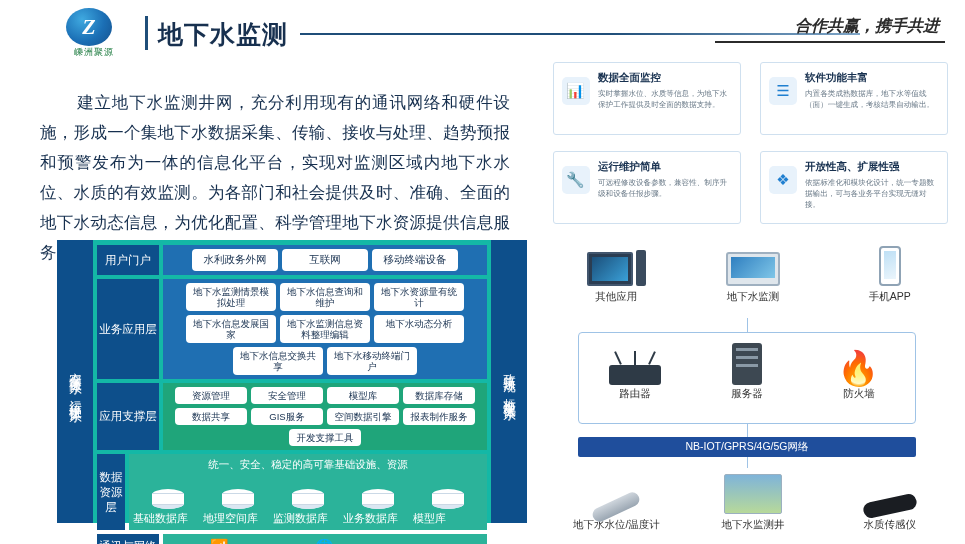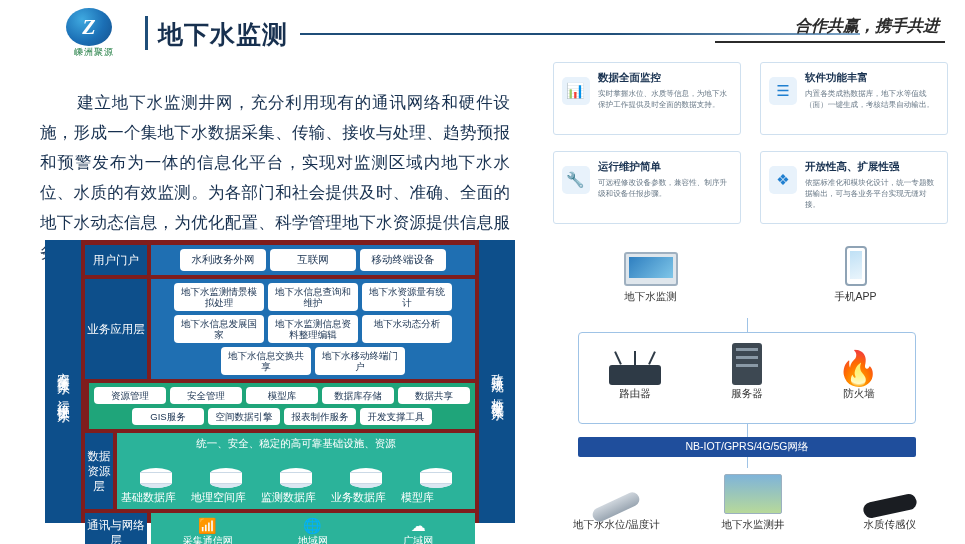--- a/index.html
+++ b/index.html
@@ -49,21 +49,21 @@
 
   
   .intro {
     position:absolute; left:40px; top:88px; width:470px;
     font-size:16.5px; line-height:30px; color:#17304f;
     font-family:"Liberation Serif", serif; text-align:justify;
   }
   .intro .indent { display:inline-block; width:2.2em; }
 
   
-  .arch { position:absolute; left:45px; top:240px; width:470px; height:283px; background:#7f1d1d; }
+  .arch { position:absolute; left:57px; top:240px; width:470px; height:283px; background:#14b8a6; }
   .arch-left, .arch-right {
     position:absolute; top:0; width:36px; height:283px;
     background:#0d4f8b; color:#ffffff; font-size:12.5px; line-height:15px;
     display:flex; align-items:center; justify-content:center; text-align:center;
   }
   .arch-left { left:0; }
   .arch-right { right:0; }
   .vtext { writing-mode: vertical-rl; text-orientation: upright; letter-spacing:2px; }
   .arch-body { position:absolute; left:36px; top:0; width:398px; height:283px; padding:5px 4px; }
 
@@ -215,20 +215,21 @@
           <div class="chip">地下水资源量有统计</div>
           <div class="chip">地下水信息发展国家</div>
           <div class="chip">地下水监测信息资料整理编辑</div>
           <div class="chip">地下水动态分析</div>
           <div class="chip">地下水信息交换共享</div>
           <div class="chip">地下水移动终端门户</div>
         </div>
       </div>
 
       <div class="row r3">
+        <div class="row-label">应用支撑层</div>
         <div class="row-content">
           <div class="chip">资源管理</div>
           <div class="chip">安全管理</div>
           <div class="chip">模型库</div>
           <div class="chip">数据库存储</div>
           <div class="chip">数据共享</div>
           <div class="chip">GIS服务</div>
           <div class="chip">空间数据引擎</div>
           <div class="chip">报表制作服务</div>
           <div class="chip">开发支撑工具</div>
@@ -308,20 +309,27 @@
       <div class="card-title">开放性高、扩展性强</div>
       <div class="card-desc">依据标准化和模块化设计，统一专题数据输出，可与各业务平台实现无缝对接。</div>
     </div>
   </div>
 
   <div class="topo">
 
     <div class="tier-top">
       <div class="tt-item">
         <div class="pic">
+          <div class="monitor"></div>
+            <div class="tower"></div>
+        </div>
+        <div class="tt-label">其他应用</div>
+      </div>
+      <div class="tt-item">
+        <div class="pic">
           <div class="laptop"></div>
         </div>
         <div class="tt-label">地下水监测</div>
       </div>
       <div class="tt-item">
         <div class="pic">
           <div class="phone">
               <div class="phone-in"></div>
             </div>
         </div>

